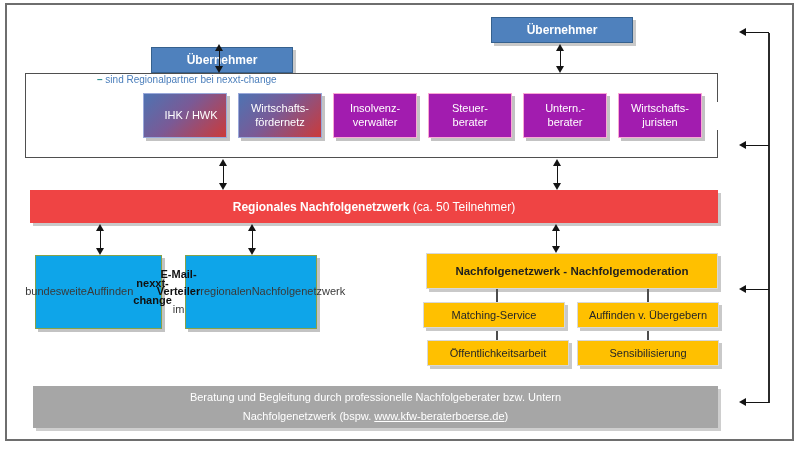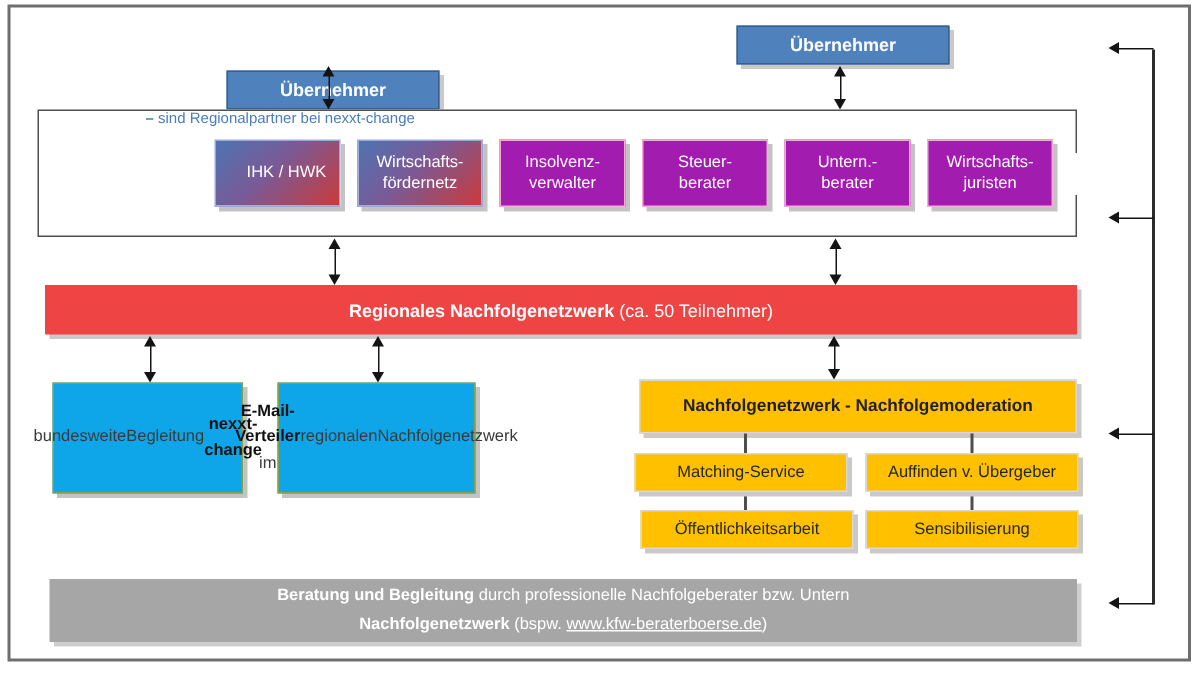--- a/index.html
+++ b/index.html
@@ -44,21 +44,21 @@
   .s1{left:423px;top:302px;width:142px;height:26px;font-size:11px;}
   .s2{left:577px;top:302px;width:142px;height:26px;font-size:11px;}
   .s3{left:427px;top:340px;width:142px;height:26px;font-size:11px;}
   .s4{left:577px;top:340px;width:142px;height:26px;font-size:11px;}
   .tick{position:absolute;width:2px;background:#4d4d4d;}
   .t1{left:496px;top:289px;height:13px;} .t2{left:647px;top:289px;height:13px;}
   .t3{left:496px;top:328px;height:12px;} .t4{left:647px;top:328px;height:12px;}
   
   .banner-gray{left:33px;top:386px;width:685px;height:42px;background:#A6A6A6;box-shadow:3px 3px 0 0 #cecece;
                color:#fff;font-size:11px;line-height:19px;flex-direction:column;}
-  .banner-gray .b{font-weight:bold;}
+  .banner-gray .b{font-weight:normal;}
   .banner-gray .lnk{text-decoration:underline;color:#fff;cursor:pointer;}
   
   .dv{position:absolute;width:9px;}
   .dv .sh{position:absolute;left:3.6px;top:4px;bottom:4px;width:1.6px;background:#141414;}
   .dv::before,.dv::after{content:"";position:absolute;left:0;border-left:4.5px solid transparent;
         border-right:4.5px solid transparent;}
   .dv::before{top:0;border-bottom:7px solid #141414;}
   .dv::after{bottom:0;border-top:7px solid #141414;}
   .a1{left:215px;top:44px;height:29px;} .a2{left:556px;top:44px;height:29px;}
   .a3{left:219px;top:159px;height:31px;} .a4{left:553px;top:159px;height:31px;}
@@ -142,21 +142,21 @@
     </div>
   <div class="dv a6">
       <i class="sh"></i>
     </div>
   <div class="dv a7">
       <i class="sh"></i>
     </div>
 
   <div class="cbox green g1">
     <span>bundesweite</span>
-    <span>Begleitung</span>
+    <span>Auffinden</span>
     <span class="b">nexxt-change</span>
   </div>
   <div class="cbox green g2">
     <span>
       <span class="b">E-Mail-Verteiler</span><span> im</span>
     </span>
     <span>regionalen</span>
     <span>Nachfolgenetzwerk</span>
   </div>
 
@@ -164,21 +164,21 @@
     <span>Nachfolgenetzwerk - Nachfolgemoderation</span>
   </div>
   <div class="tick t1"></div>
   <div class="tick t2"></div>
   <div class="tick t3"></div>
   <div class="tick t4"></div>
   <div class="cbox yellow s1">
     <span>Matching-Service</span>
   </div>
   <div class="cbox yellow s2">
-    <span>Auffinden v. Übergeber</span>
+    <span>Auffinden v. Übergebern</span>
   </div>
   <div class="cbox yellow s3">
     <span>Öffentlichkeitsarbeit</span>
   </div>
   <div class="cbox yellow s4">
     <span>Sensibilisierung</span>
   </div>
 
   <div class="cbox banner-gray">
     <span>

